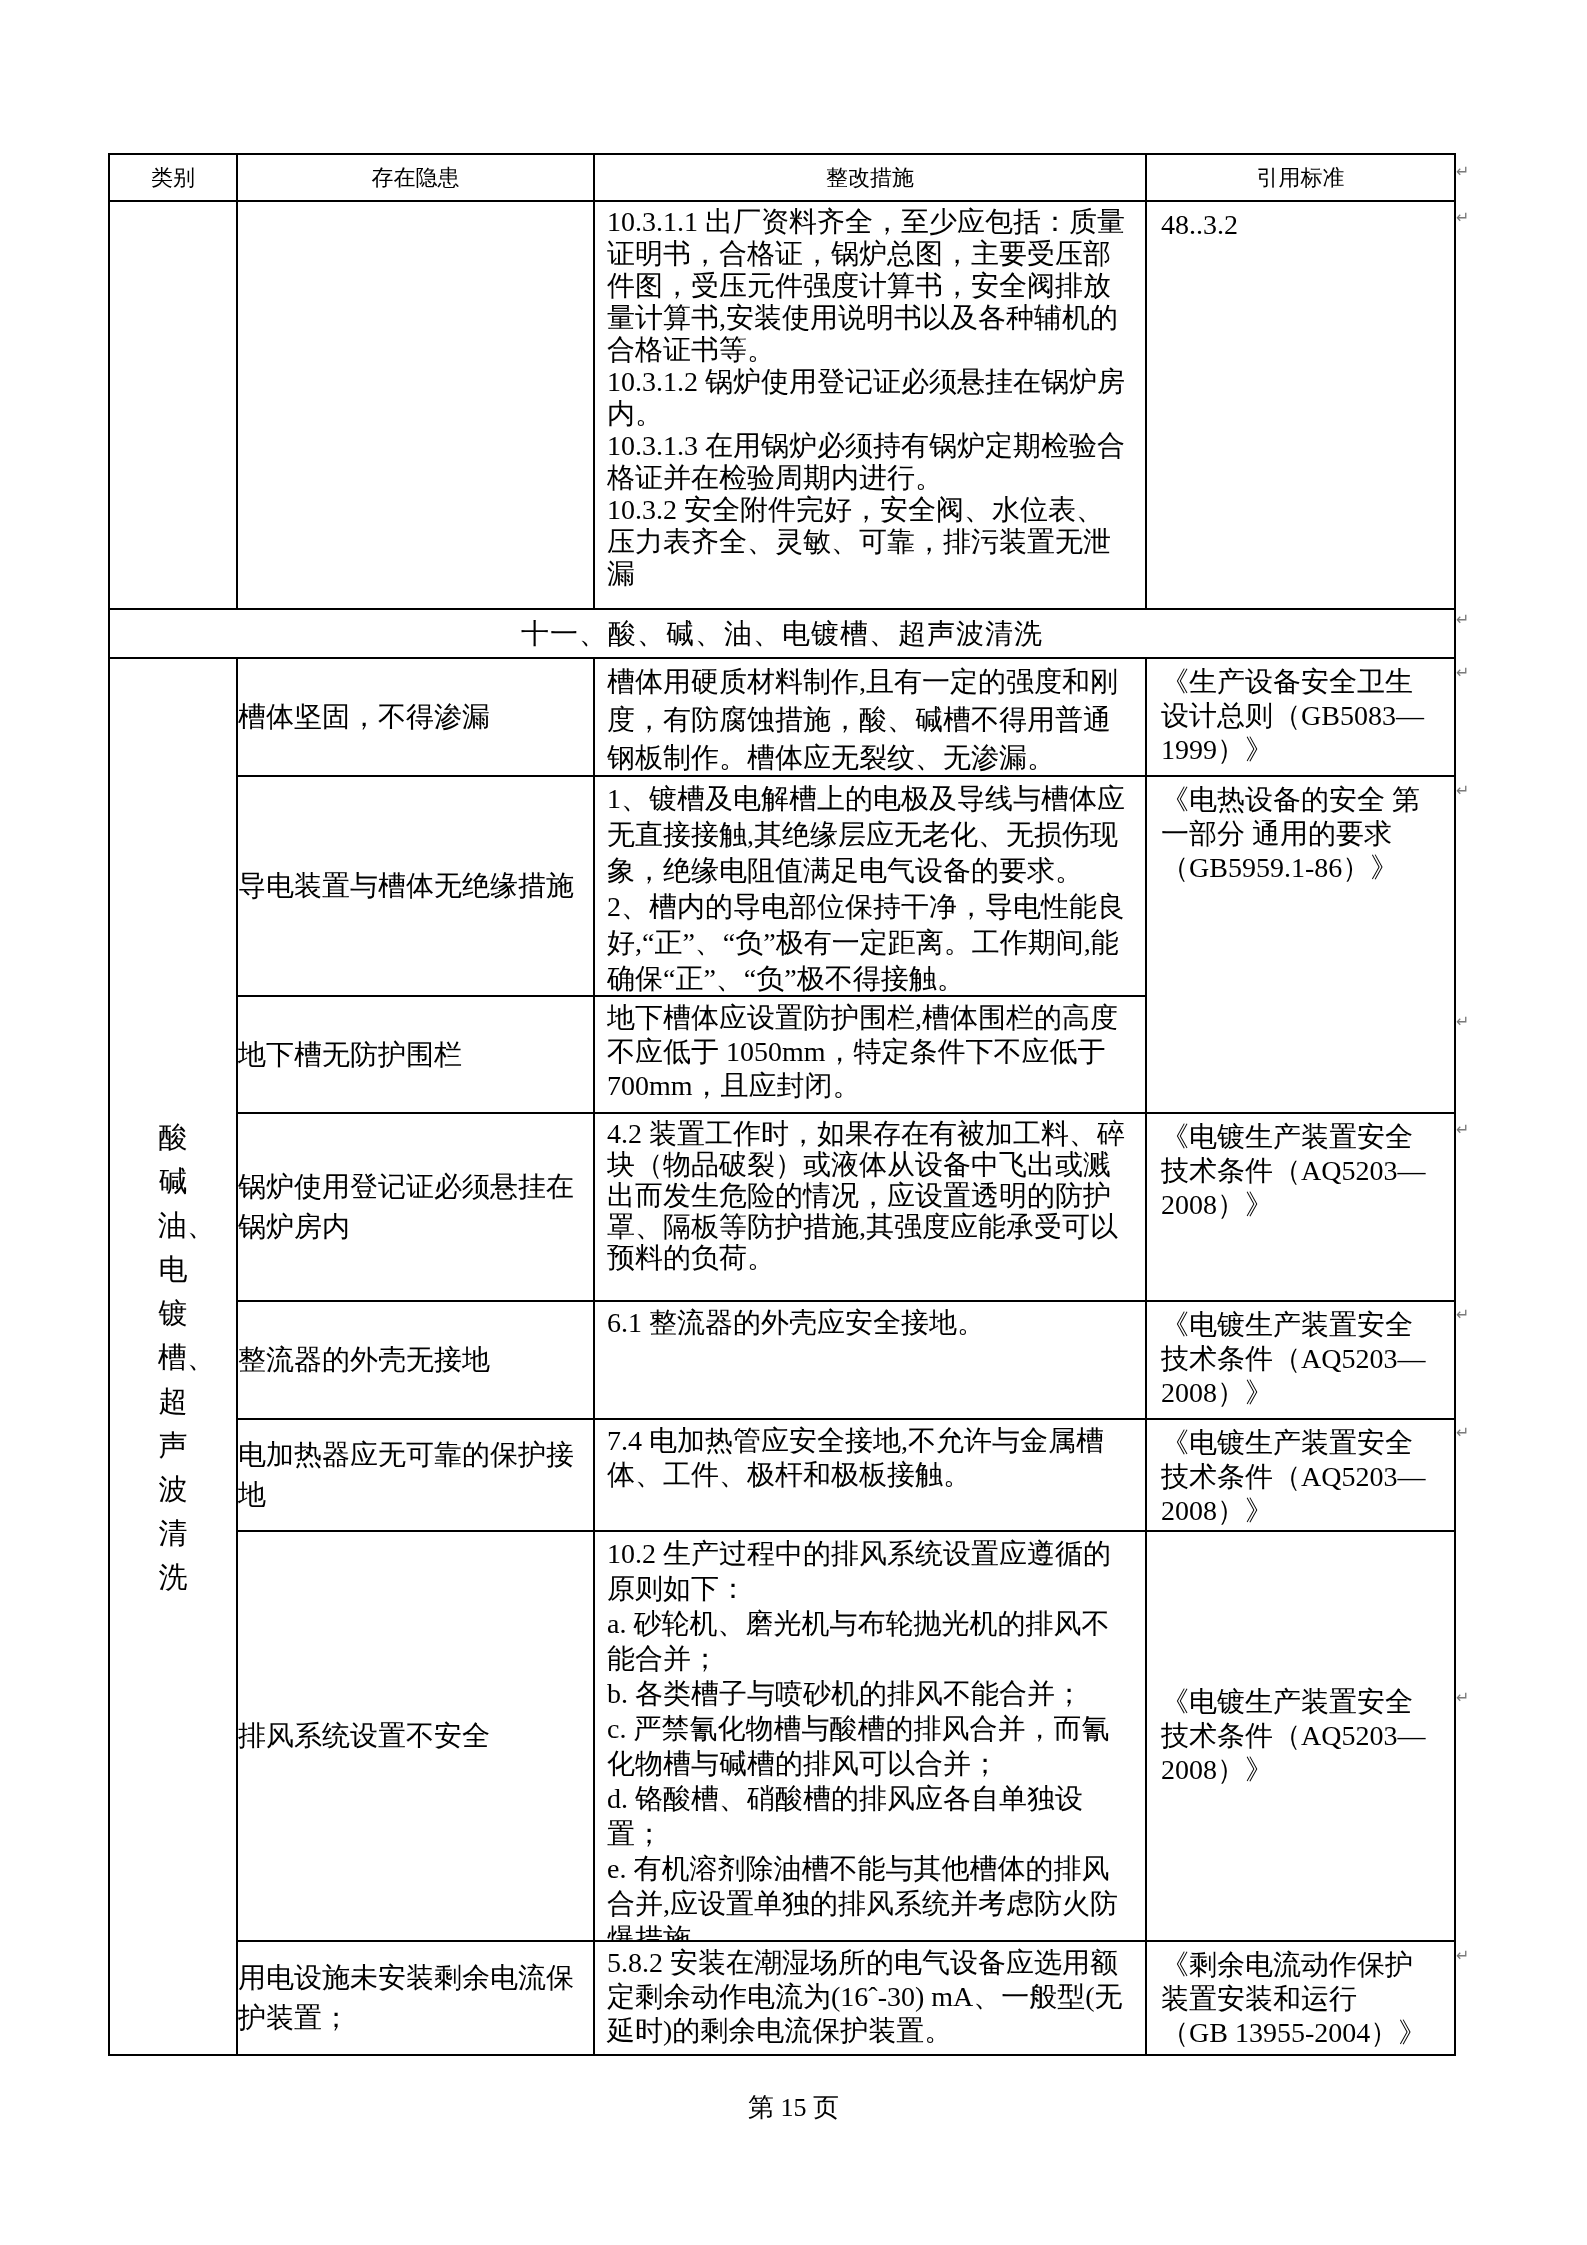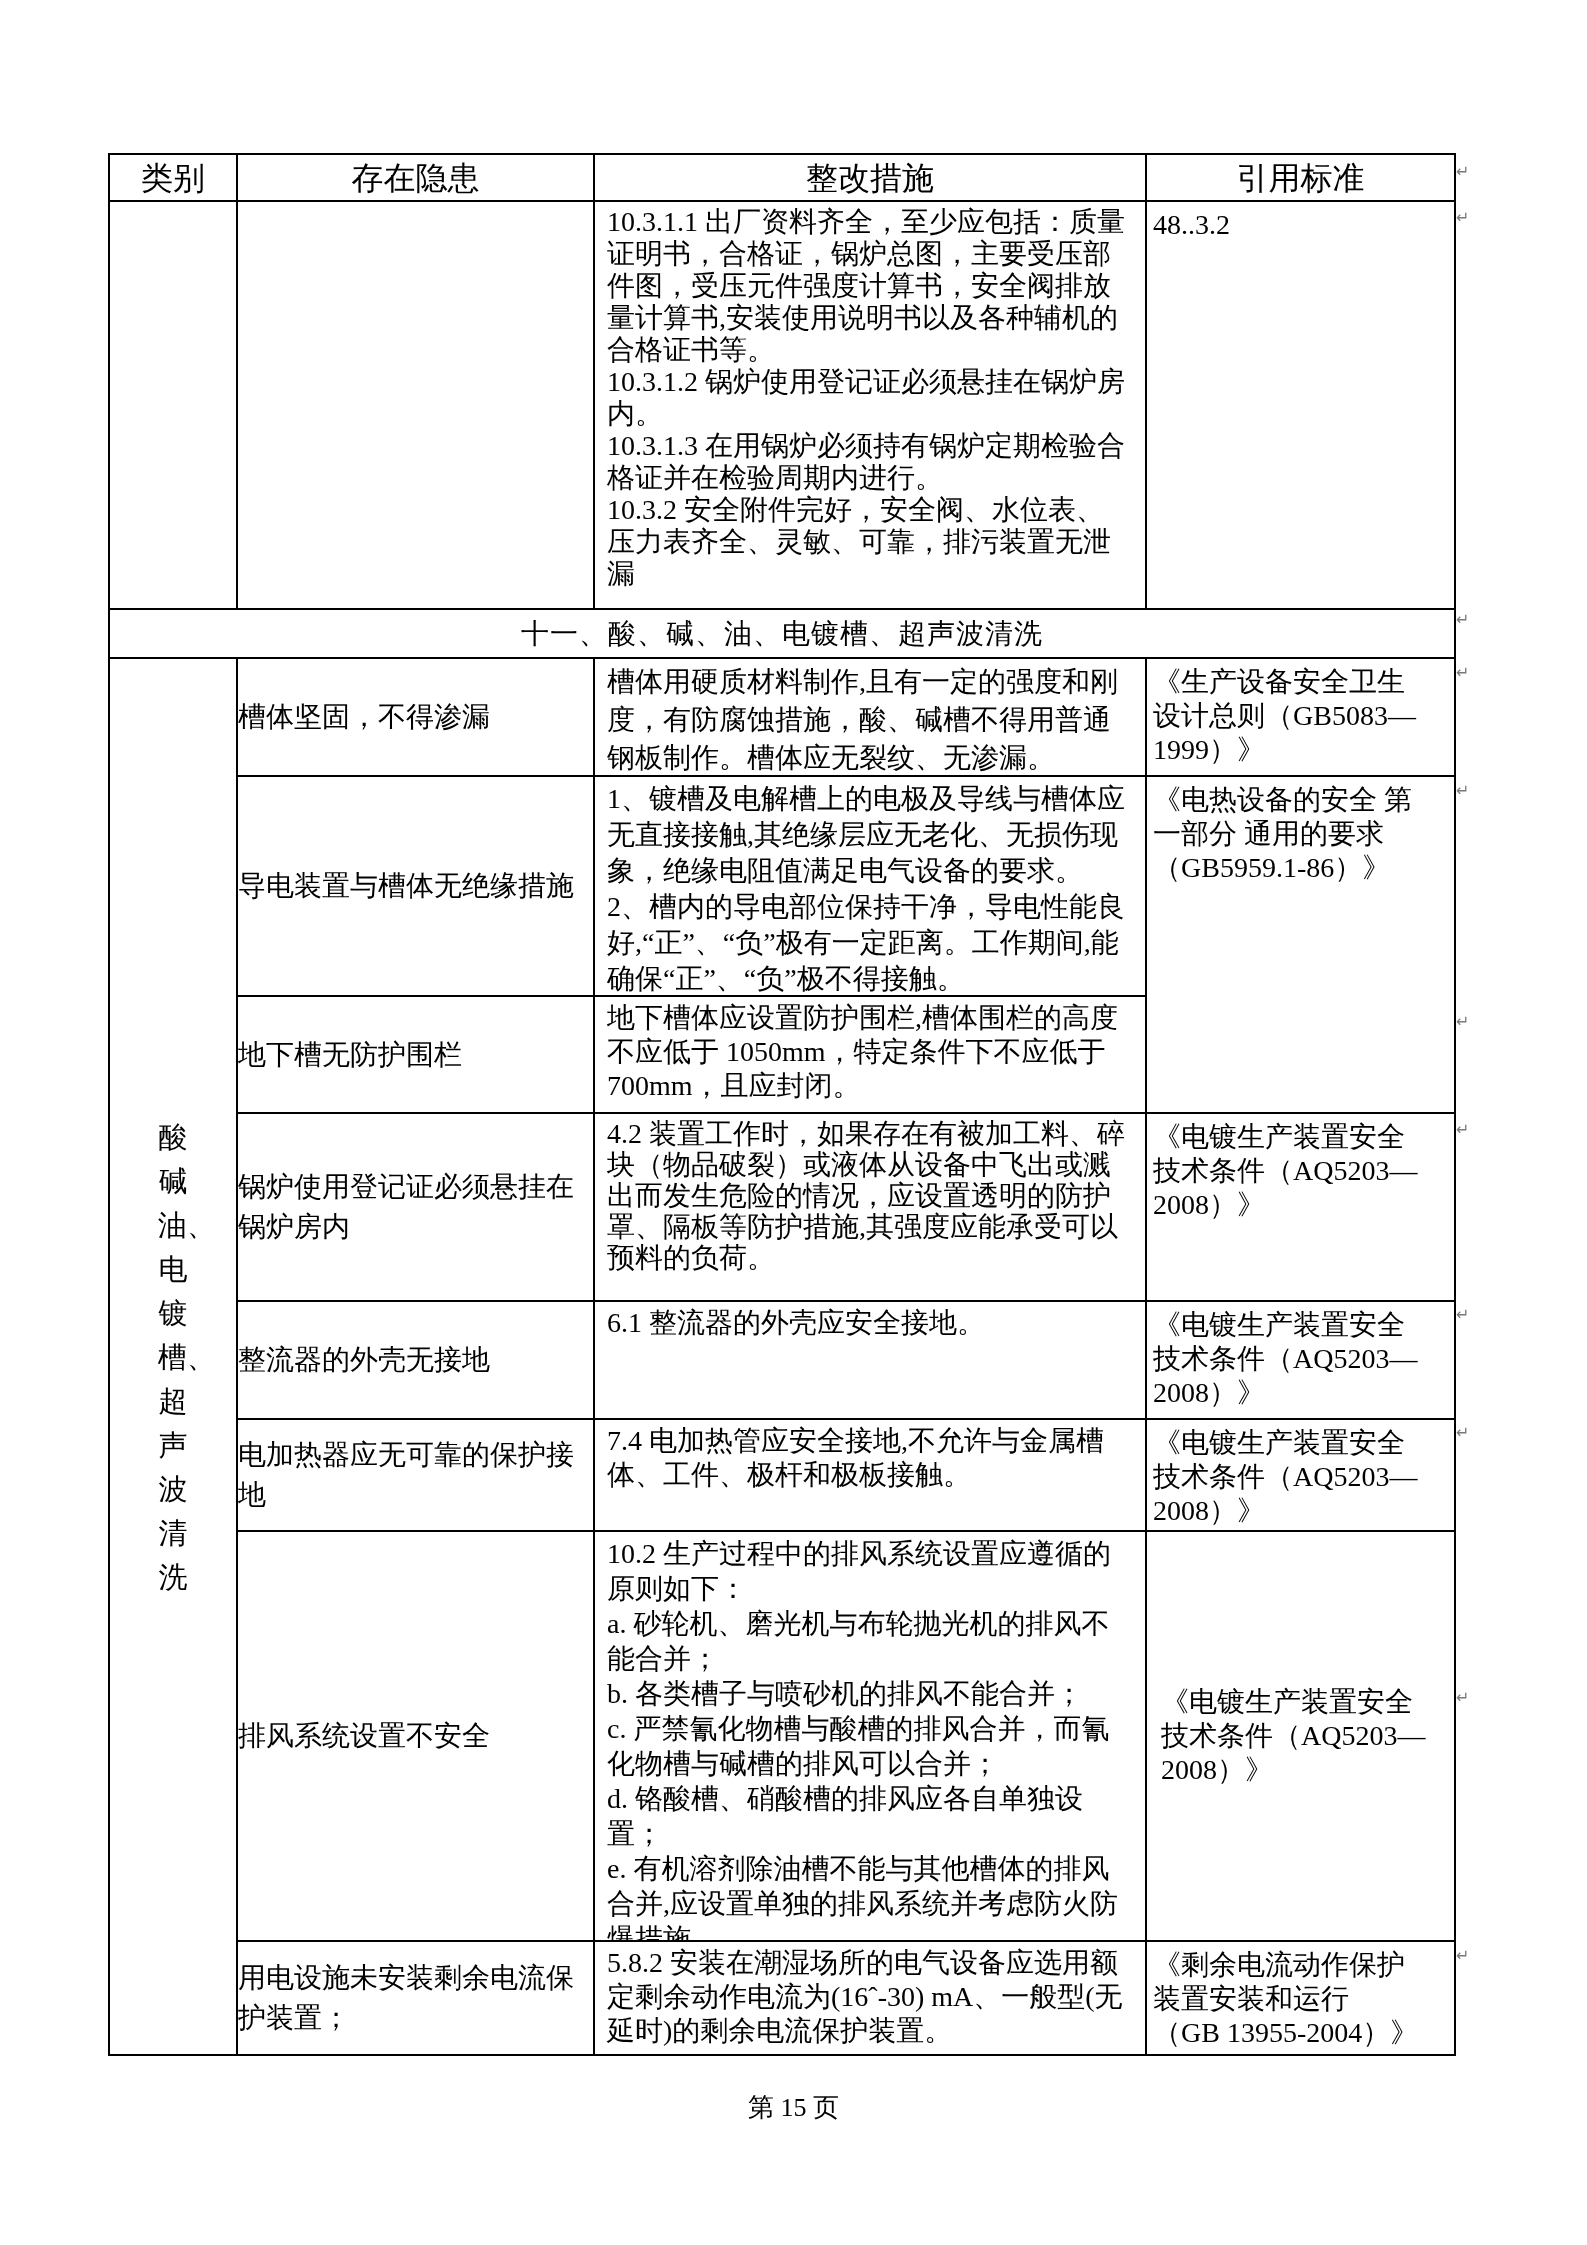--- a/index.html
+++ b/index.html
@@ -16,28 +16,28 @@
     border:2px solid #000;
     box-sizing:content-box;
   }
   .cell {
     border-right:2px solid #000; border-bottom:2px solid #000;
     box-sizing:border-box; overflow:hidden;
     font-size:28px; line-height:34px;
   }
   .nr { border-right:none; }
   .nb { border-bottom:none; }
-  .hdr { display:flex; align-items:center; justify-content:center; font-size:32px; }
+  .hdr { display:flex; align-items:center; justify-content:center; font-size:22px; }
   .measure { padding:4px 16px 0 12px; white-space:pre-wrap; }
   .lh31 { line-height:31px; }
   .lh32 { line-height:32px; }
   .lh35 { line-height:35px; }
   .lh36 { line-height:36px; }
   .lh38 { line-height:38px; }
-  .std { padding:6px 8px 0 6px; white-space:pre-wrap; line-height:34px; }
+  .std { padding:6px 8px 0 14px; white-space:pre-wrap; line-height:34px; }
   .std-mid { display:flex; align-items:center; padding:0 8px 0 14px; }
   .std-mid .inner { white-space:pre-wrap; line-height:34px; }
   .hazard { display:flex; align-items:center; padding:0 0; line-height:40px; }
   .section { display:flex; align-items:center; justify-content:center; font-size:28px; letter-spacing:1px; }
   .cat { display:flex; align-items:center; justify-content:center; }
   .cat-text {
     width:1.06em; font-size:29px; line-height:44px;
     word-break:break-all; text-align:center;
   }
   .pmark {

